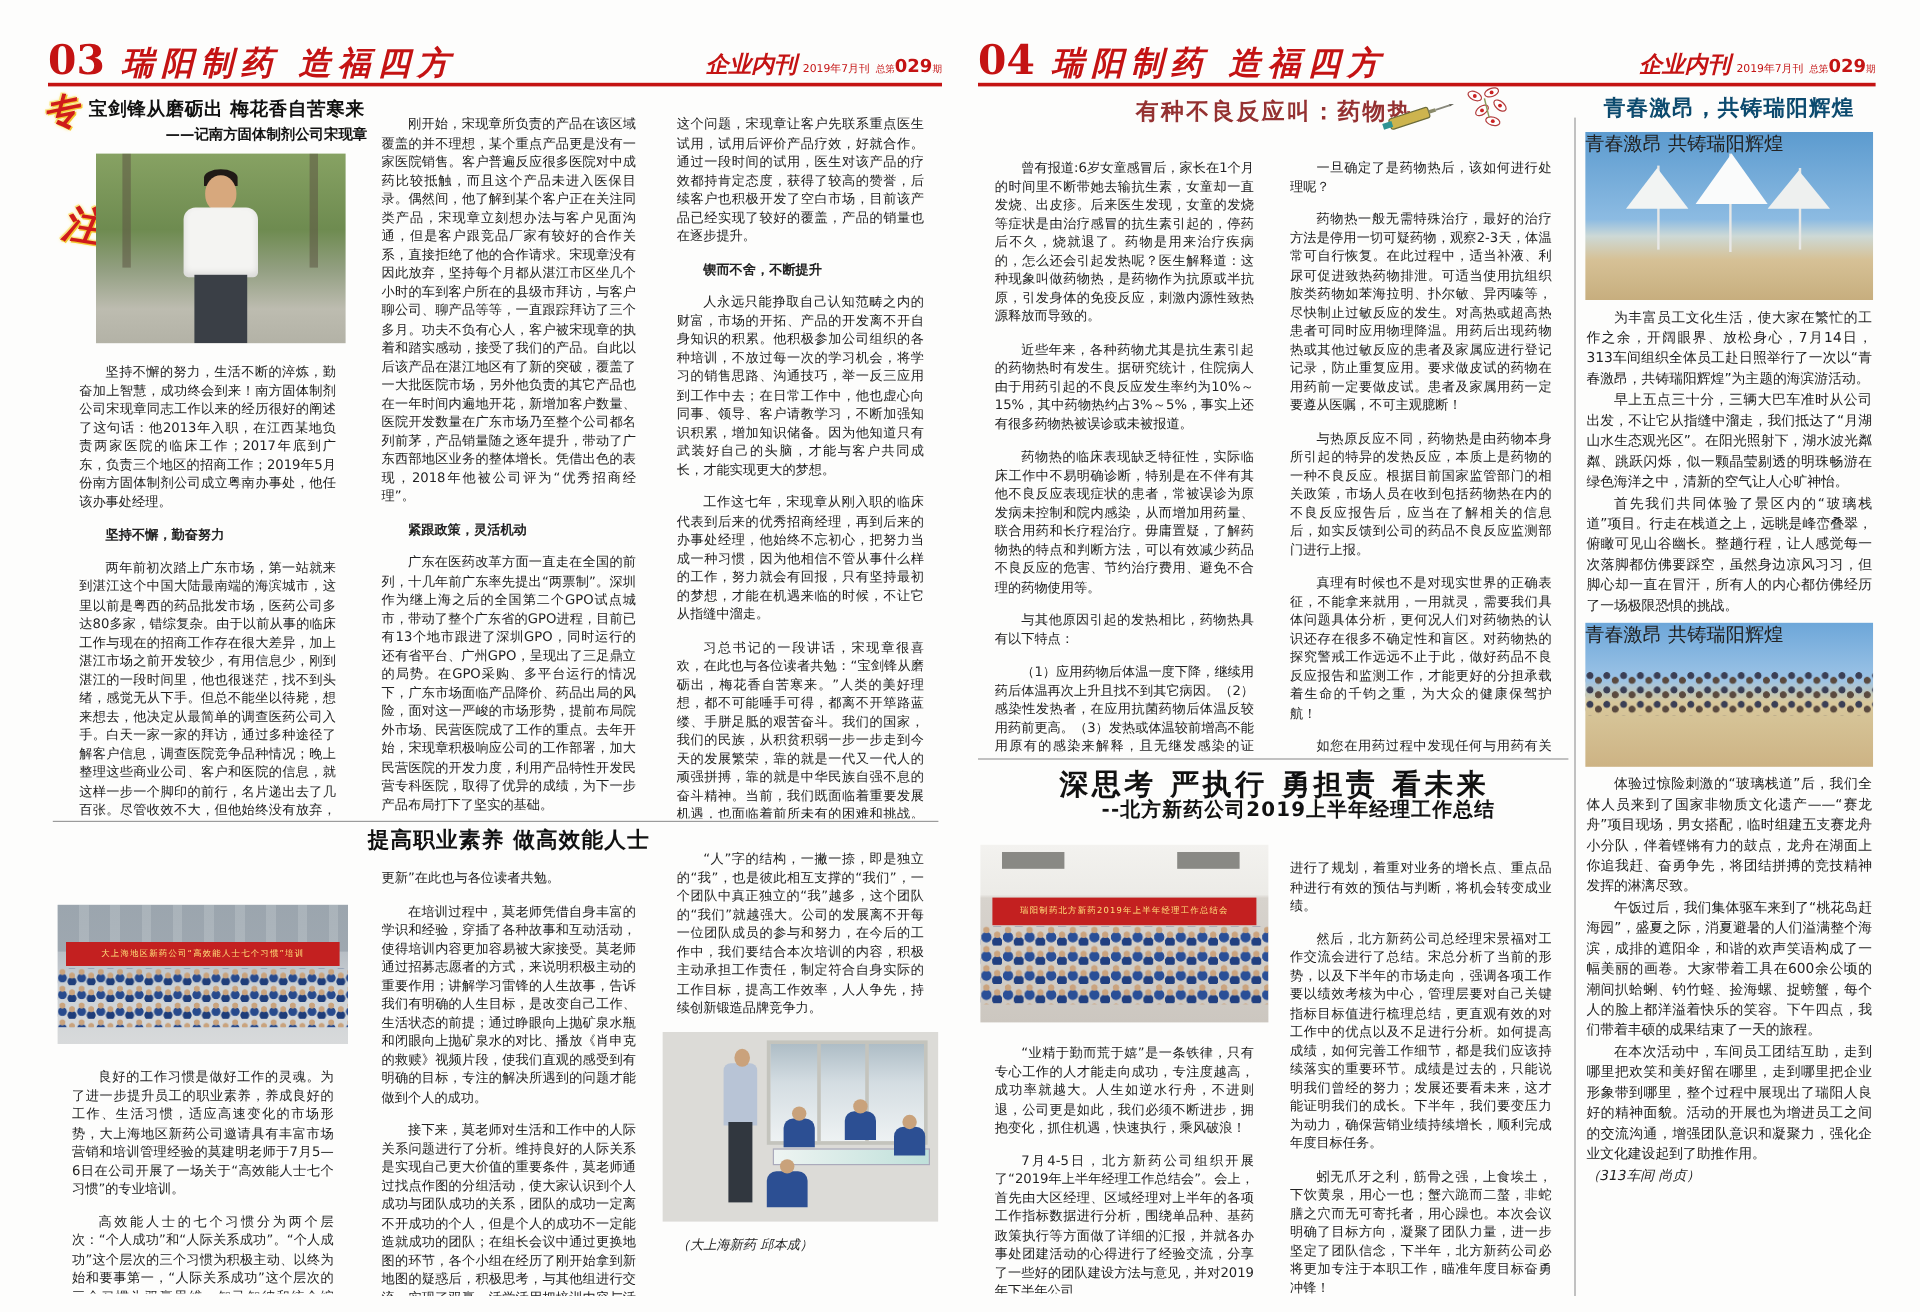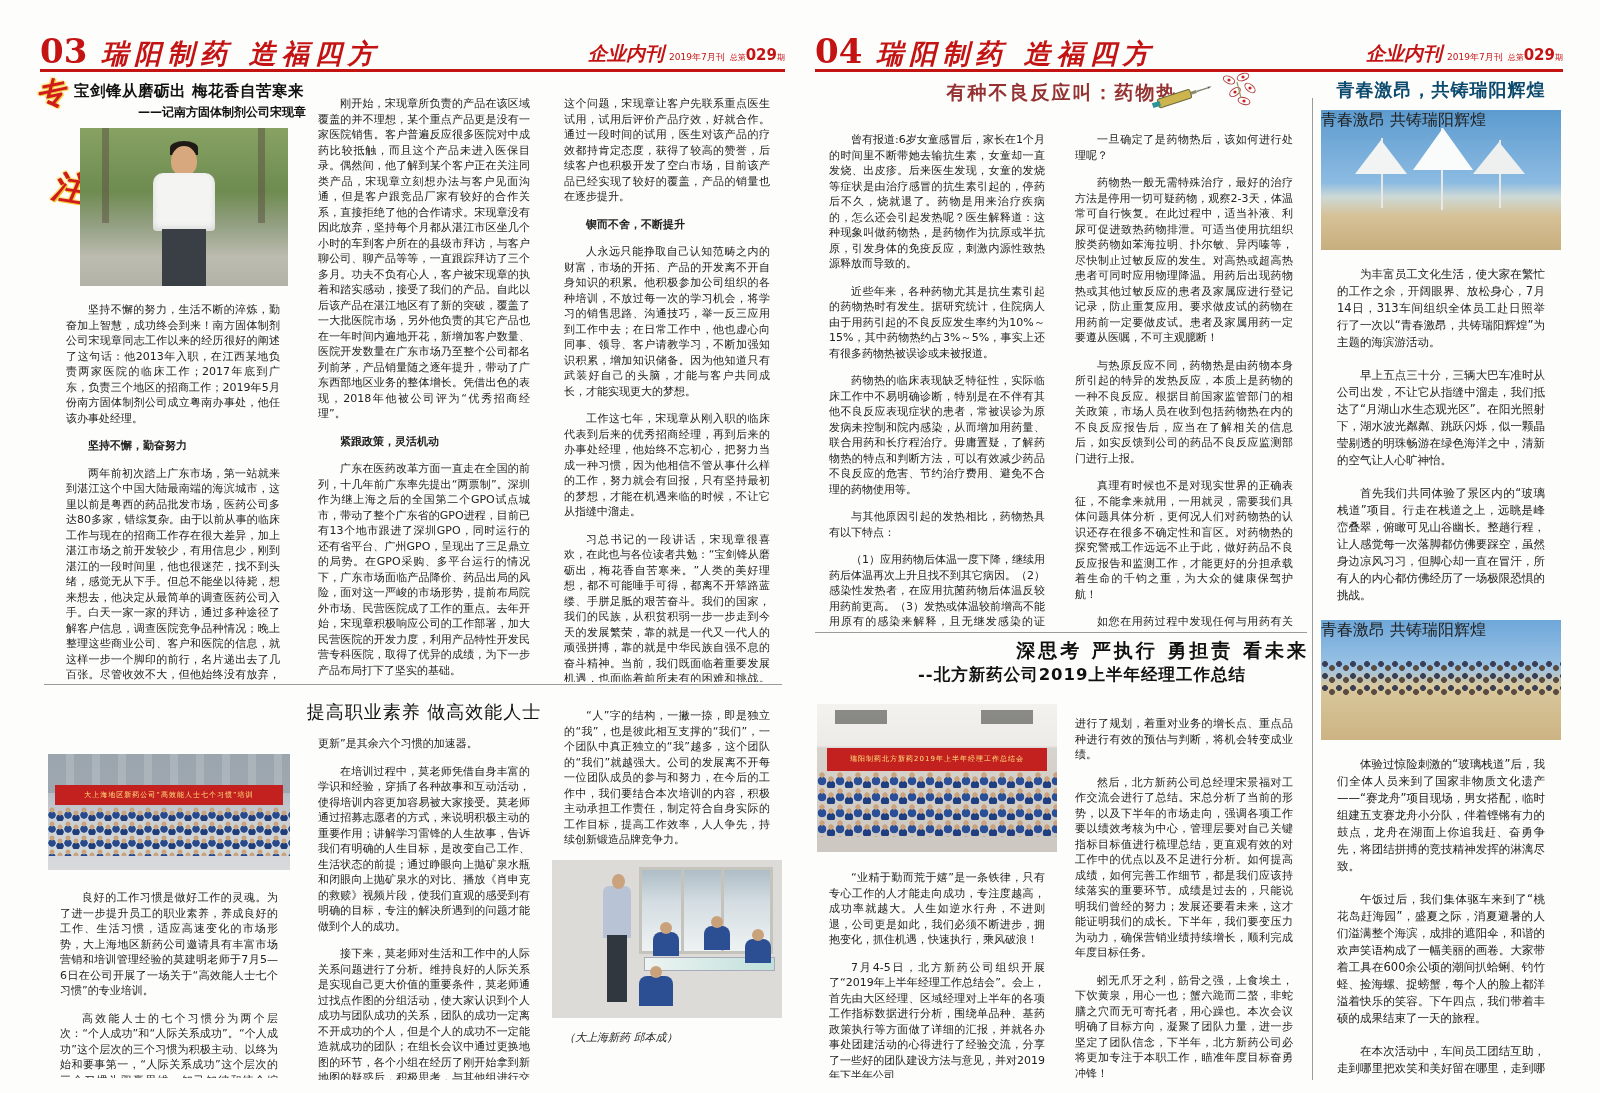--- a/index.html
+++ b/index.html
@@ -110,27 +110,27 @@
   .b-crowd{position:absolute;left:0;top:34%;width:100%;height:30%;
     background-image:radial-gradient(circle at 4px 3px,#3b3f55 2.6px,transparent 3.2px),
       radial-gradient(circle at 11px 7px,#5a4a3f 2.6px,transparent 3.2px);
     background-size:14px 12px;}
   .b-banner{top:44%;left:10%;width:80%;height:14%;}
 
   
   .art-title{position:absolute;margin:0;font-weight:bold;text-align:center;color:#111;}
   #df-title{left:0;top:52px;width:494px;font-size:19px;color:#943131;letter-spacing:2px;}
   .syringe-icon{position:absolute;left:336px;top:40px;}
-  #sum-title1{left:0;top:610px;width:494px;font-size:19px;letter-spacing:3px;text-align:right;}
+  #sum-title1{left:0;top:610px;width:494px;font-size:24px;letter-spacing:3px;}
   #sum-title2{left:40px;top:636px;width:454px;font-size:16.5px;letter-spacing:1px;}
   #youth-title{margin:0;font-size:18px;font-weight:bold;text-align:center;letter-spacing:1px;color:#0c4a6e;}
-  #train-title{margin:12px 0 6px;font-size:18px;font-weight:normal;text-align:center;letter-spacing:1px;color:#111;}
+  #train-title{margin:0 0 6px;font-size:18px;font-weight:bold;text-align:center;letter-spacing:1px;color:#111;}
 
   .rail{position:absolute;left:506px;top:50px;width:240px;height:1000px;overflow:hidden;}
-  .rail p{margin:16px;text-align:justify;text-indent:2em;font-size:11.5px;line-height:17px;color:#222;}
+  .rail p{margin:1px;text-align:justify;text-indent:2em;font-size:11.5px;line-height:17px;color:#222;}
 </style>
 </head>
 <body>
 
 <div class="page" id="page3">
 
   <div class="masthead">
     <span class="pgnum">03</span>
     <span class="brand">瑞阳制药  造福四方</span>
     <span class="mast-right">
@@ -189,21 +189,21 @@
     <div class="g-crowd"></div>
   </div>
 
   <div class="col" style="left:8px;top:850px;width:242px;height:200px;">
     <p>良好的工作习惯是做好工作的灵魂。为了进一步提升员工的职业素养，养成良好的工作、生活习惯，适应高速变化的市场形势，大上海地区新药公司邀请具有丰富市场营销和培训管理经验的莫建明老师于7月5—6日在公司开展了一场关于“高效能人士七个习惯”的专业培训。</p>
     <p>高效能人士的七个习惯分为两个层次：“个人成功”和“人际关系成功”。“个人成功”这个层次的三个习惯为积极主动、以终为始和要事第一，“人际关系成功”这个层次的三个习惯为双赢思维、知己知彼和统合综效，“不断的学习</p>
   </div>
 
   <div class="col" style="left:266px;top:660px;width:236px;height:392px;">
     <h3 id="train-title">提高职业素养  做高效能人士</h3>
-    <p class="cont">更新”是其余六个习惯的加速器。</p>
+    <p class="cont">更新”在此也与各位读者共勉。</p>
     <p>在培训过程中，莫老师凭借自身丰富的学识和经验，穿插了各种故事和互动活动，使得培训内容更加容易被大家接受。莫老师通过招募志愿者的方式，来说明积极主动的重要作用；讲解学习雷锋的人生故事，告诉我们有明确的人生目标，是改变自己工作、生活状态的前提；通过睁眼向上抛矿泉水瓶和闭眼向上抛矿泉水的对比、播放《肖申克的救赎》视频片段，使我们直观的感受到有明确的目标，专注的解决所遇到的问题才能做到个人的成功。</p>
     <p>接下来，莫老师对生活和工作中的人际关系问题进行了分析。维持良好的人际关系是实现自己更大价值的重要条件，莫老师通过找点作图的分组活动，使大家认识到个人成功与团队成功的关系，团队的成功一定离不开成功的个人，但是个人的成功不一定能造就成功的团队；在组长会议中通过更换地图的环节，各个小组在经历了刚开始拿到新地图的疑惑后，积极思考，与其他组进行交流，实现了双赢，活学活用把培训内容与活动进行了有效结合。</p>
   </div>
 
   <div class="col" style="left:512px;top:668px;width:230px;height:384px;">
     <p>“人”字的结构，一撇一捺，即是独立的“我”，也是彼此相互支撑的“我们”，一个团队中真正独立的“我”越多，这个团队的“我们”就越强大。公司的发展离不开每一位团队成员的参与和努力，在今后的工作中，我们要结合本次培训的内容，积极主动承担工作责任，制定符合自身实际的工作目标，提高工作效率，人人争先，持续创新锻造品牌竞争力。</p>
     <div class="photo-room">
       <div class="r-window">
         <div class="r-mull" style="left:30%;"></div>
         <div class="r-mull" style="left:62%;"></div>

